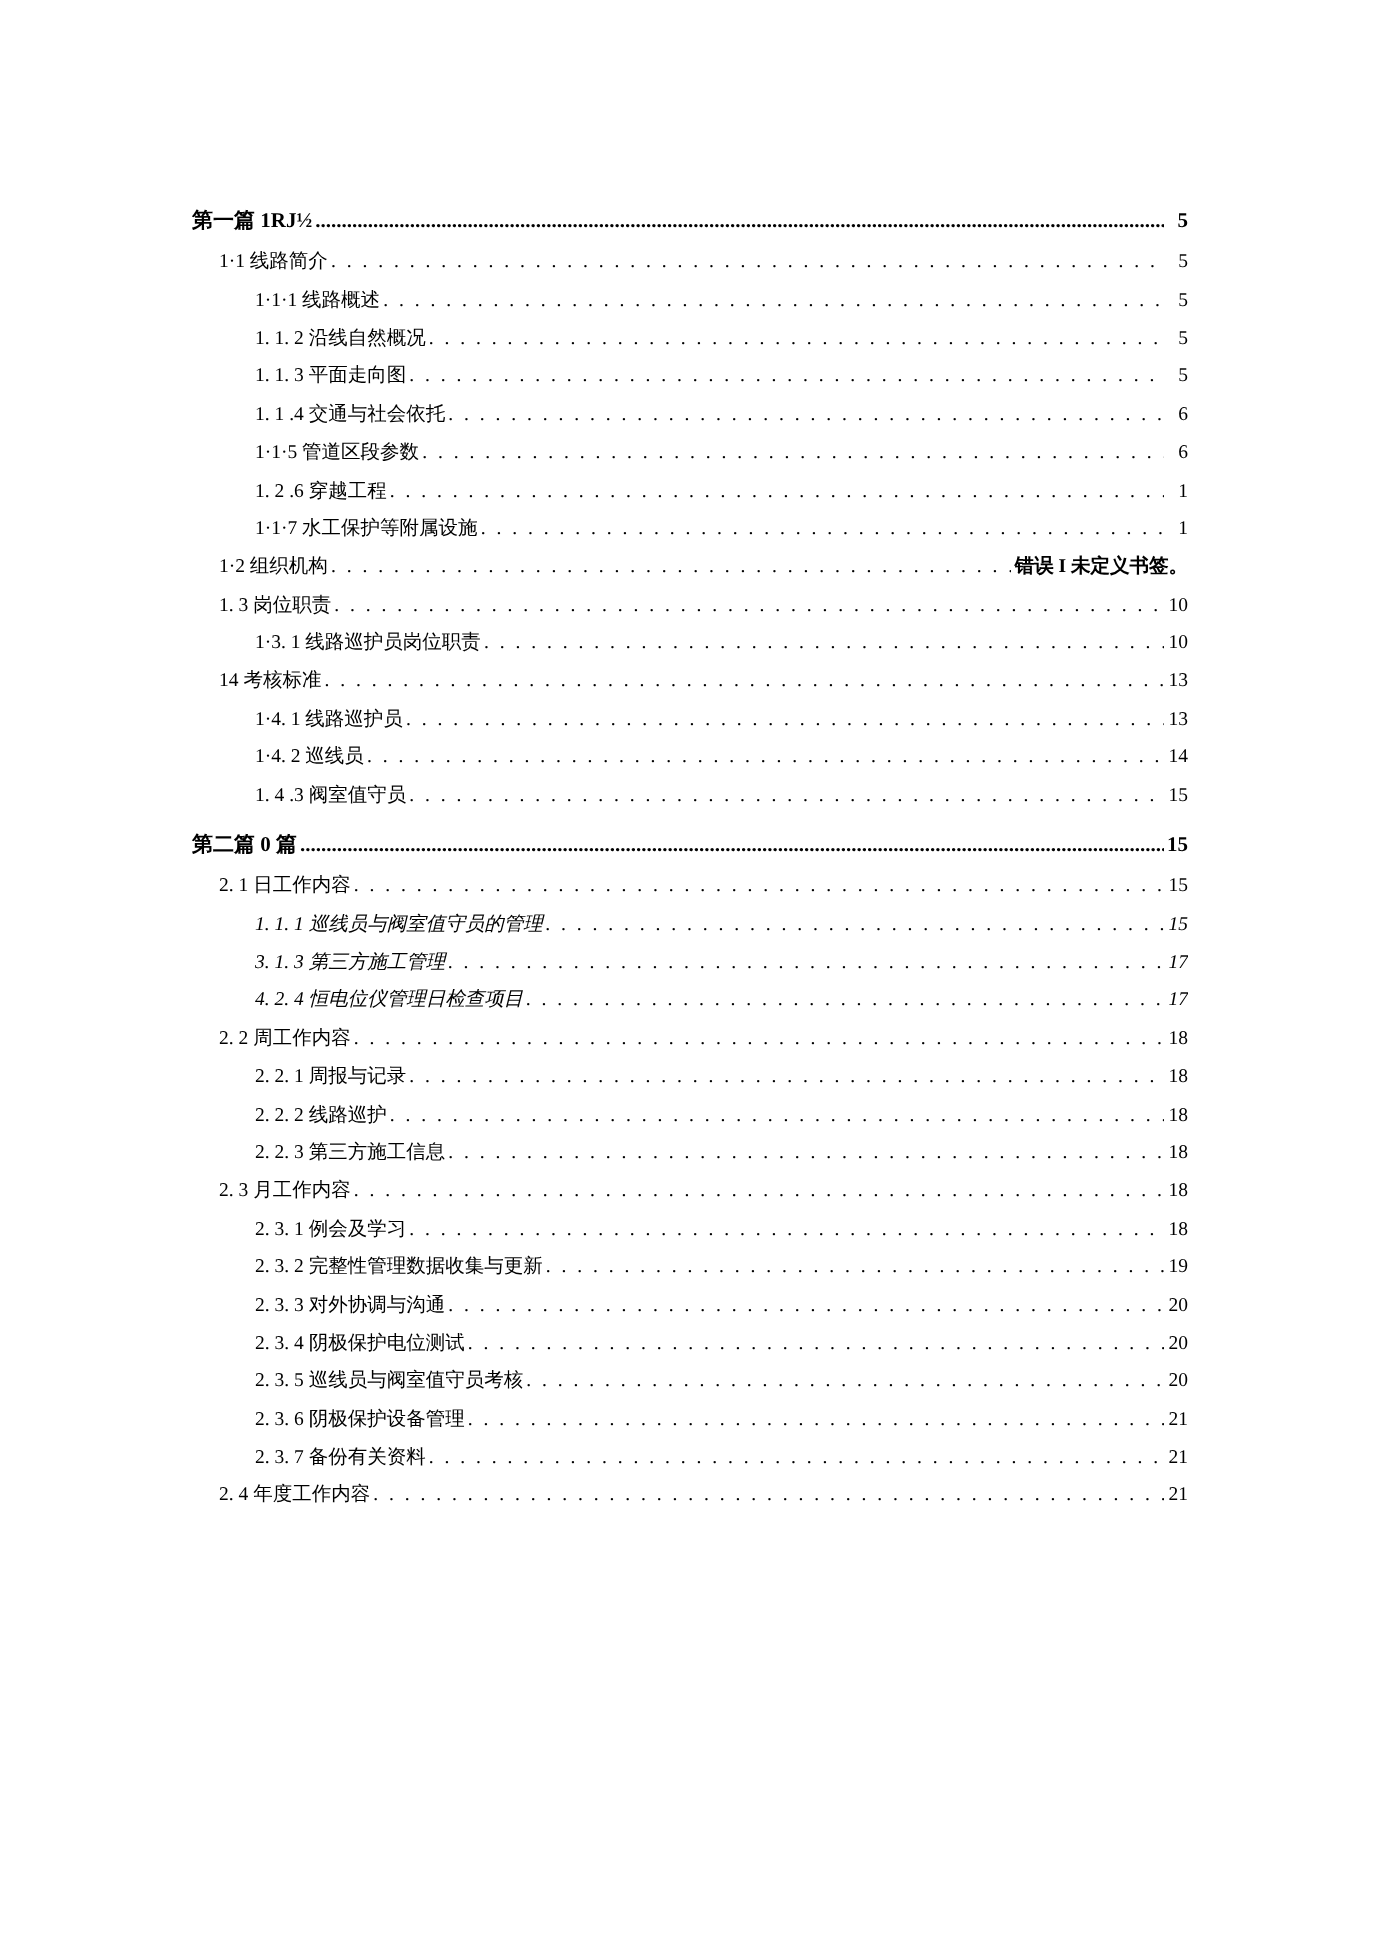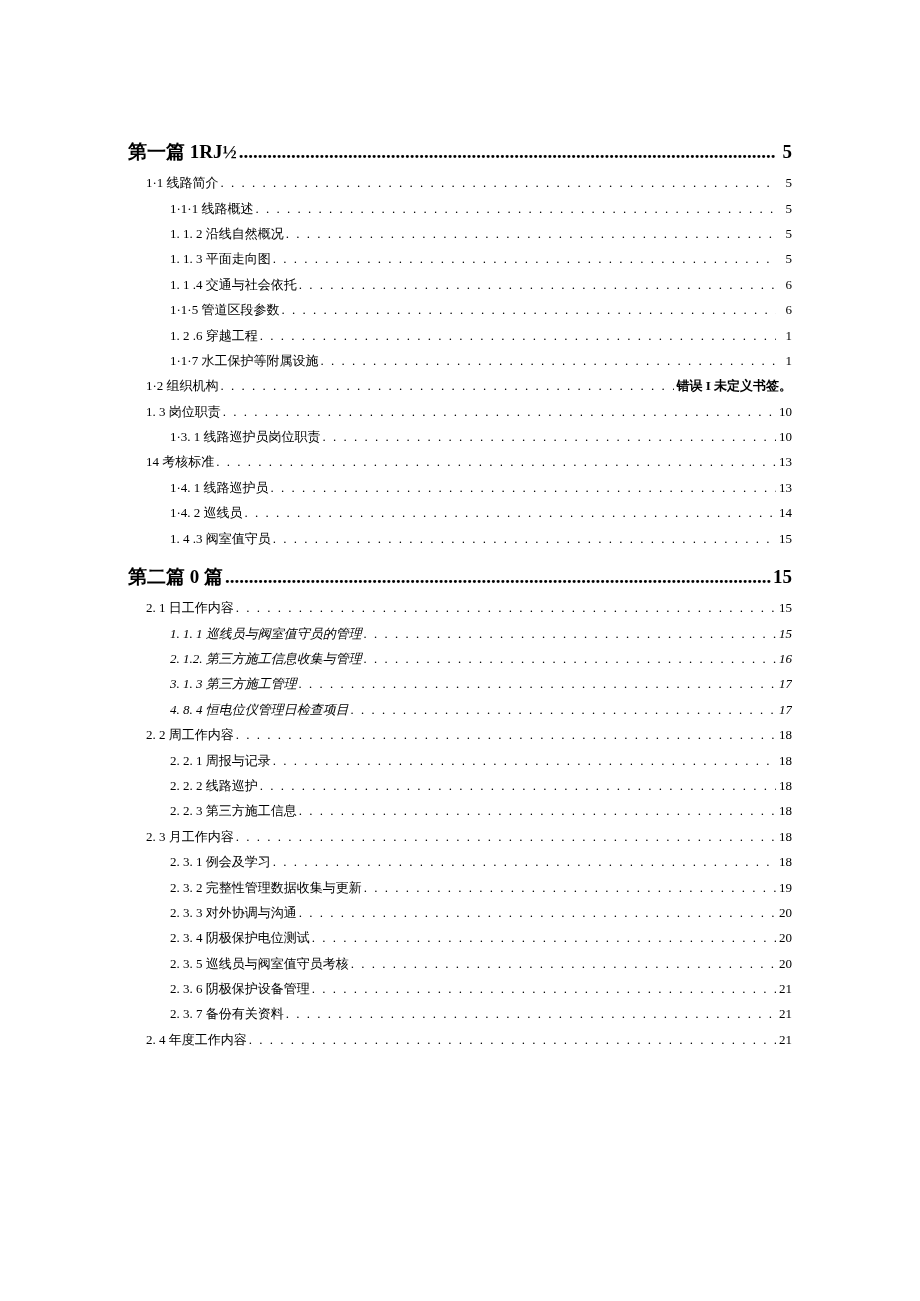--- a/index.html
+++ b/index.html
@@ -16,21 +16,21 @@
     display: flex;
     align-items: baseline;
     margin-bottom: 2px;
     white-space: nowrap;
     overflow: hidden;
   }
   .toc-line.h1 {
     font-weight: bold;
     margin-top: 10px;
     margin-bottom: 2px;
-    font-size: 19px;
+    font-size: 14px;
   }
   .toc-line.h1-first { margin-top: 0; }
   .toc-line.h2 { padding-left: 18px; }
   .toc-line.h3 { padding-left: 42px; justify-content: space-between; }
   .toc-line.h4 { padding-left: 42px; font-style: italic; }
   .label { flex: 0 0 auto; }
   .dots {
     flex: 1 1 auto;
     overflow: hidden;
     letter-spacing: 2px;
@@ -140,31 +140,26 @@
       <span class="label">2. 1   日工作内容</span>
       <span class="dots"></span>
       <span class="pg">15</span>
     </div>
     <div class="toc-line h4">
       <span class="label">1.    1. 1 巡线员与阀室值守员的管理</span>
       <span class="dots"></span>
       <span class="pg">15</span>
     </div>
     <div class="toc-line h4">
-      <span class="label">2.    1.2. 第三方施工信息收集与管理</span>
-      <span class="dots"></span>
-      <span class="pg">16</span>
+      <span class="label">3.    1. 3 第三方施工管理</span>
+      <span class="dots"></span>
+      <span class="pg">17</span>
     </div>
     <div class="toc-line h4">
-      <span class="label">3.    1. 3 第三方施工管理</span>
-      <span class="dots"></span>
-      <span class="pg">17</span>
-    </div>
-    <div class="toc-line h4">
-      <span class="label">4.    8. 4 恒电位仪管理日检查项目</span>
+      <span class="label">4.    2. 4 恒电位仪管理日检查项目</span>
       <span class="dots"></span>
       <span class="pg">17</span>
     </div>
     <div class="toc-line h2">
       <span class="label">2. 2   周工作内容</span>
       <span class="dots"></span>
       <span class="pg">18</span>
     </div>
     <div class="toc-line h3">
       <span class="label">2. 2. 1 周报与记录</span>

